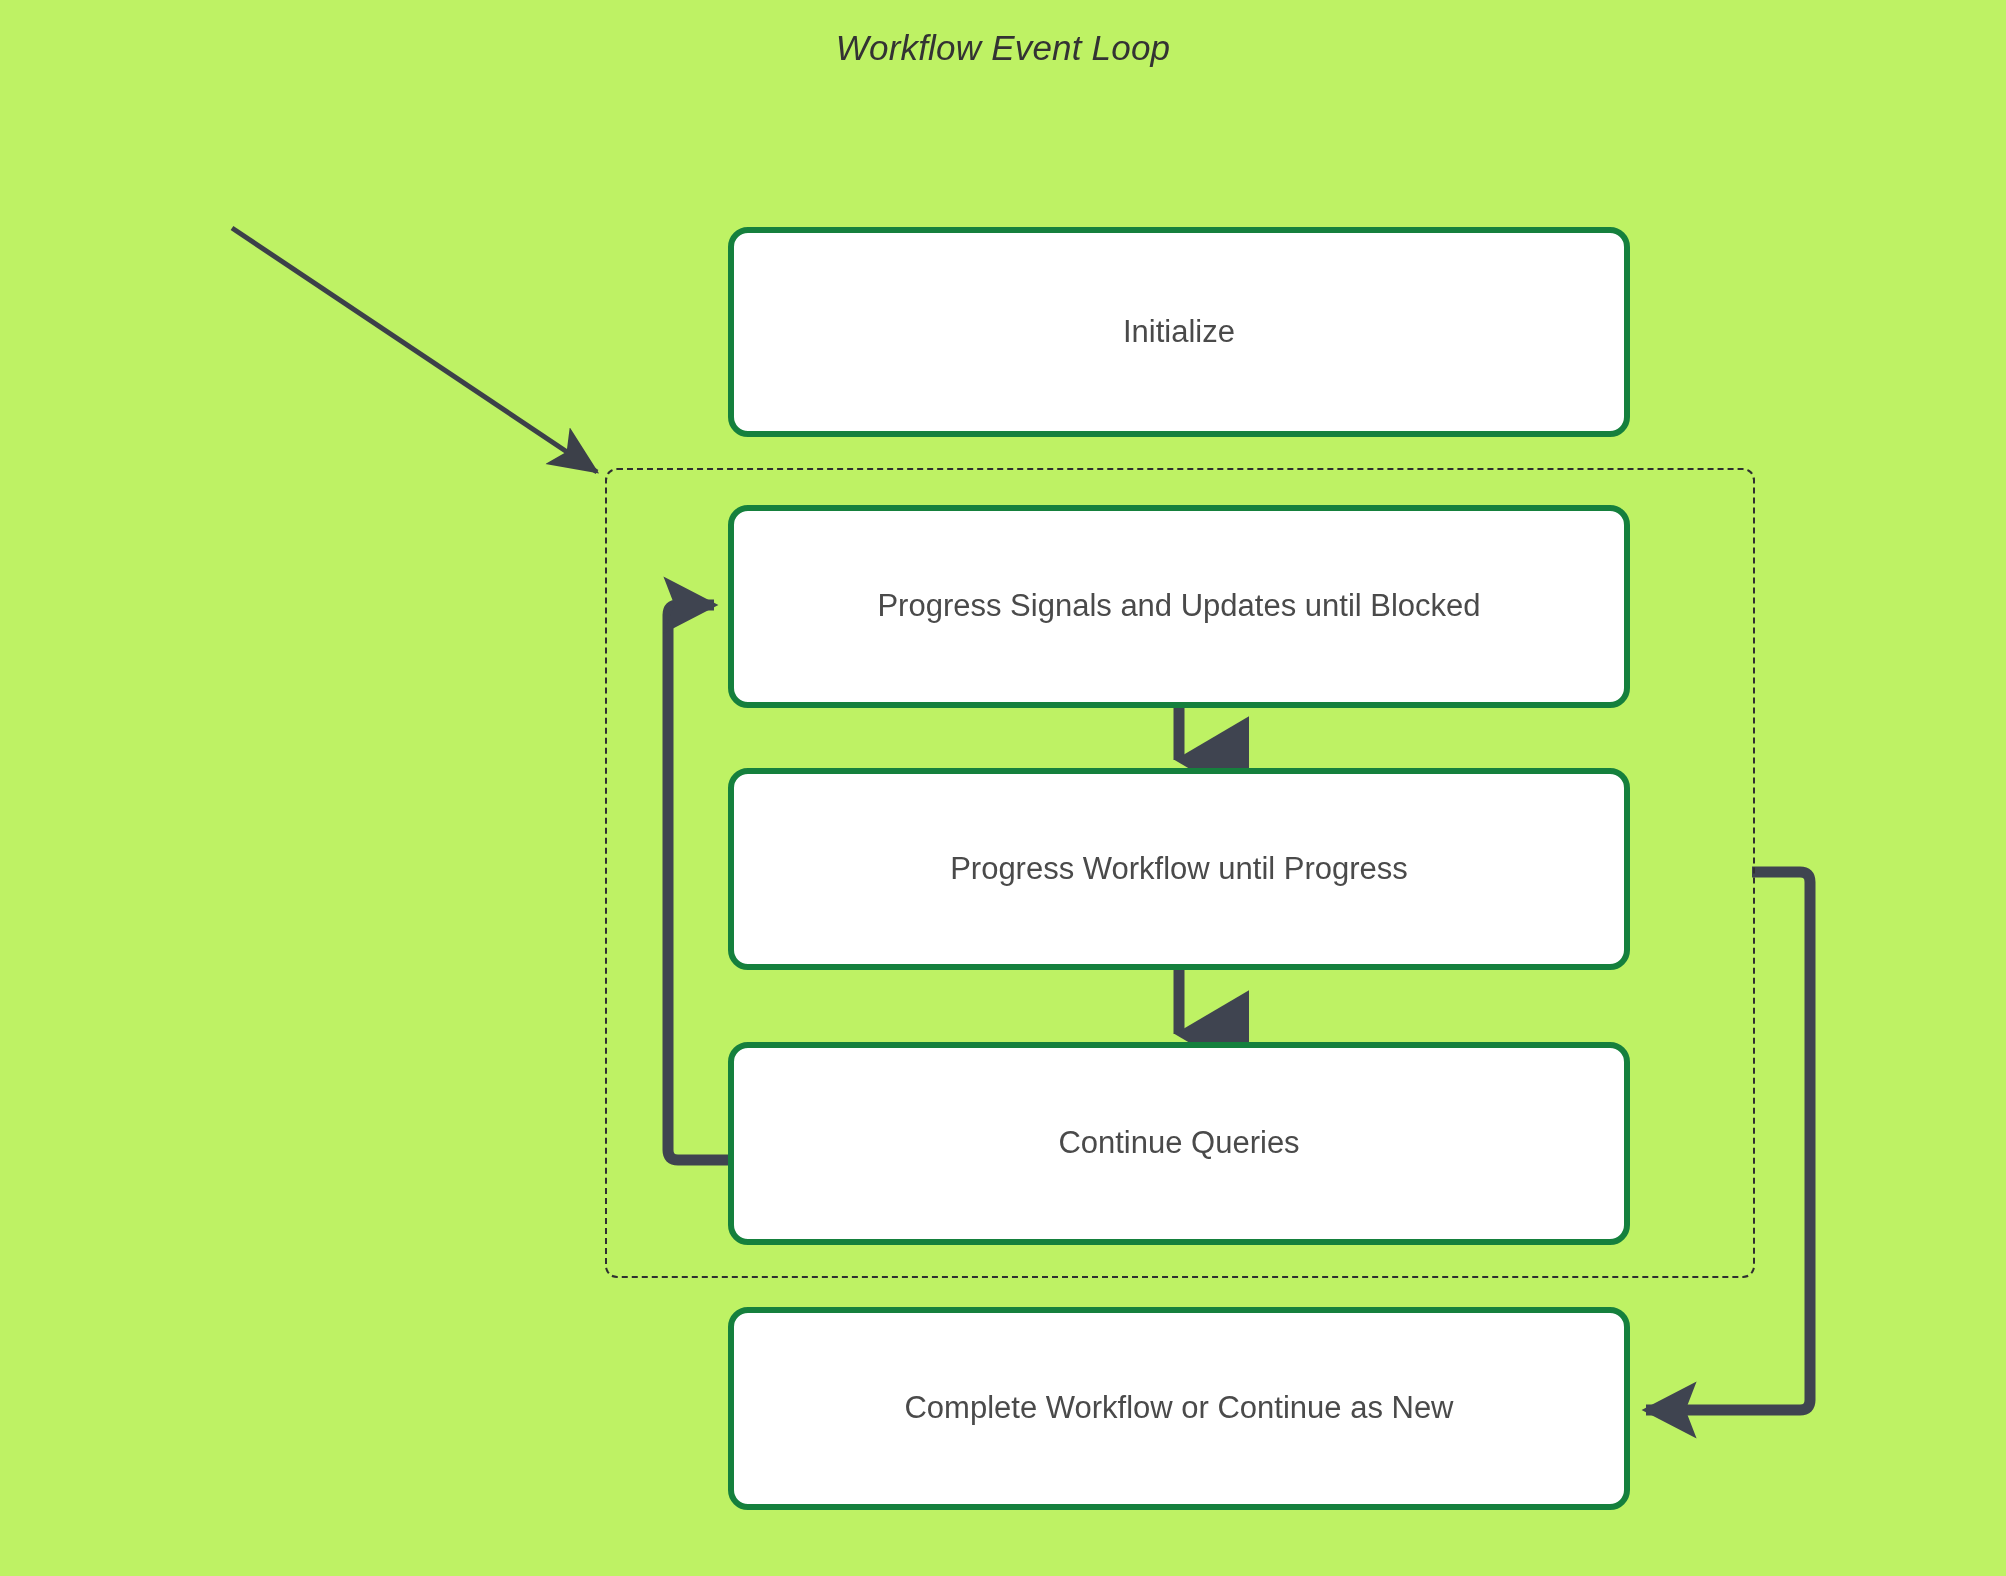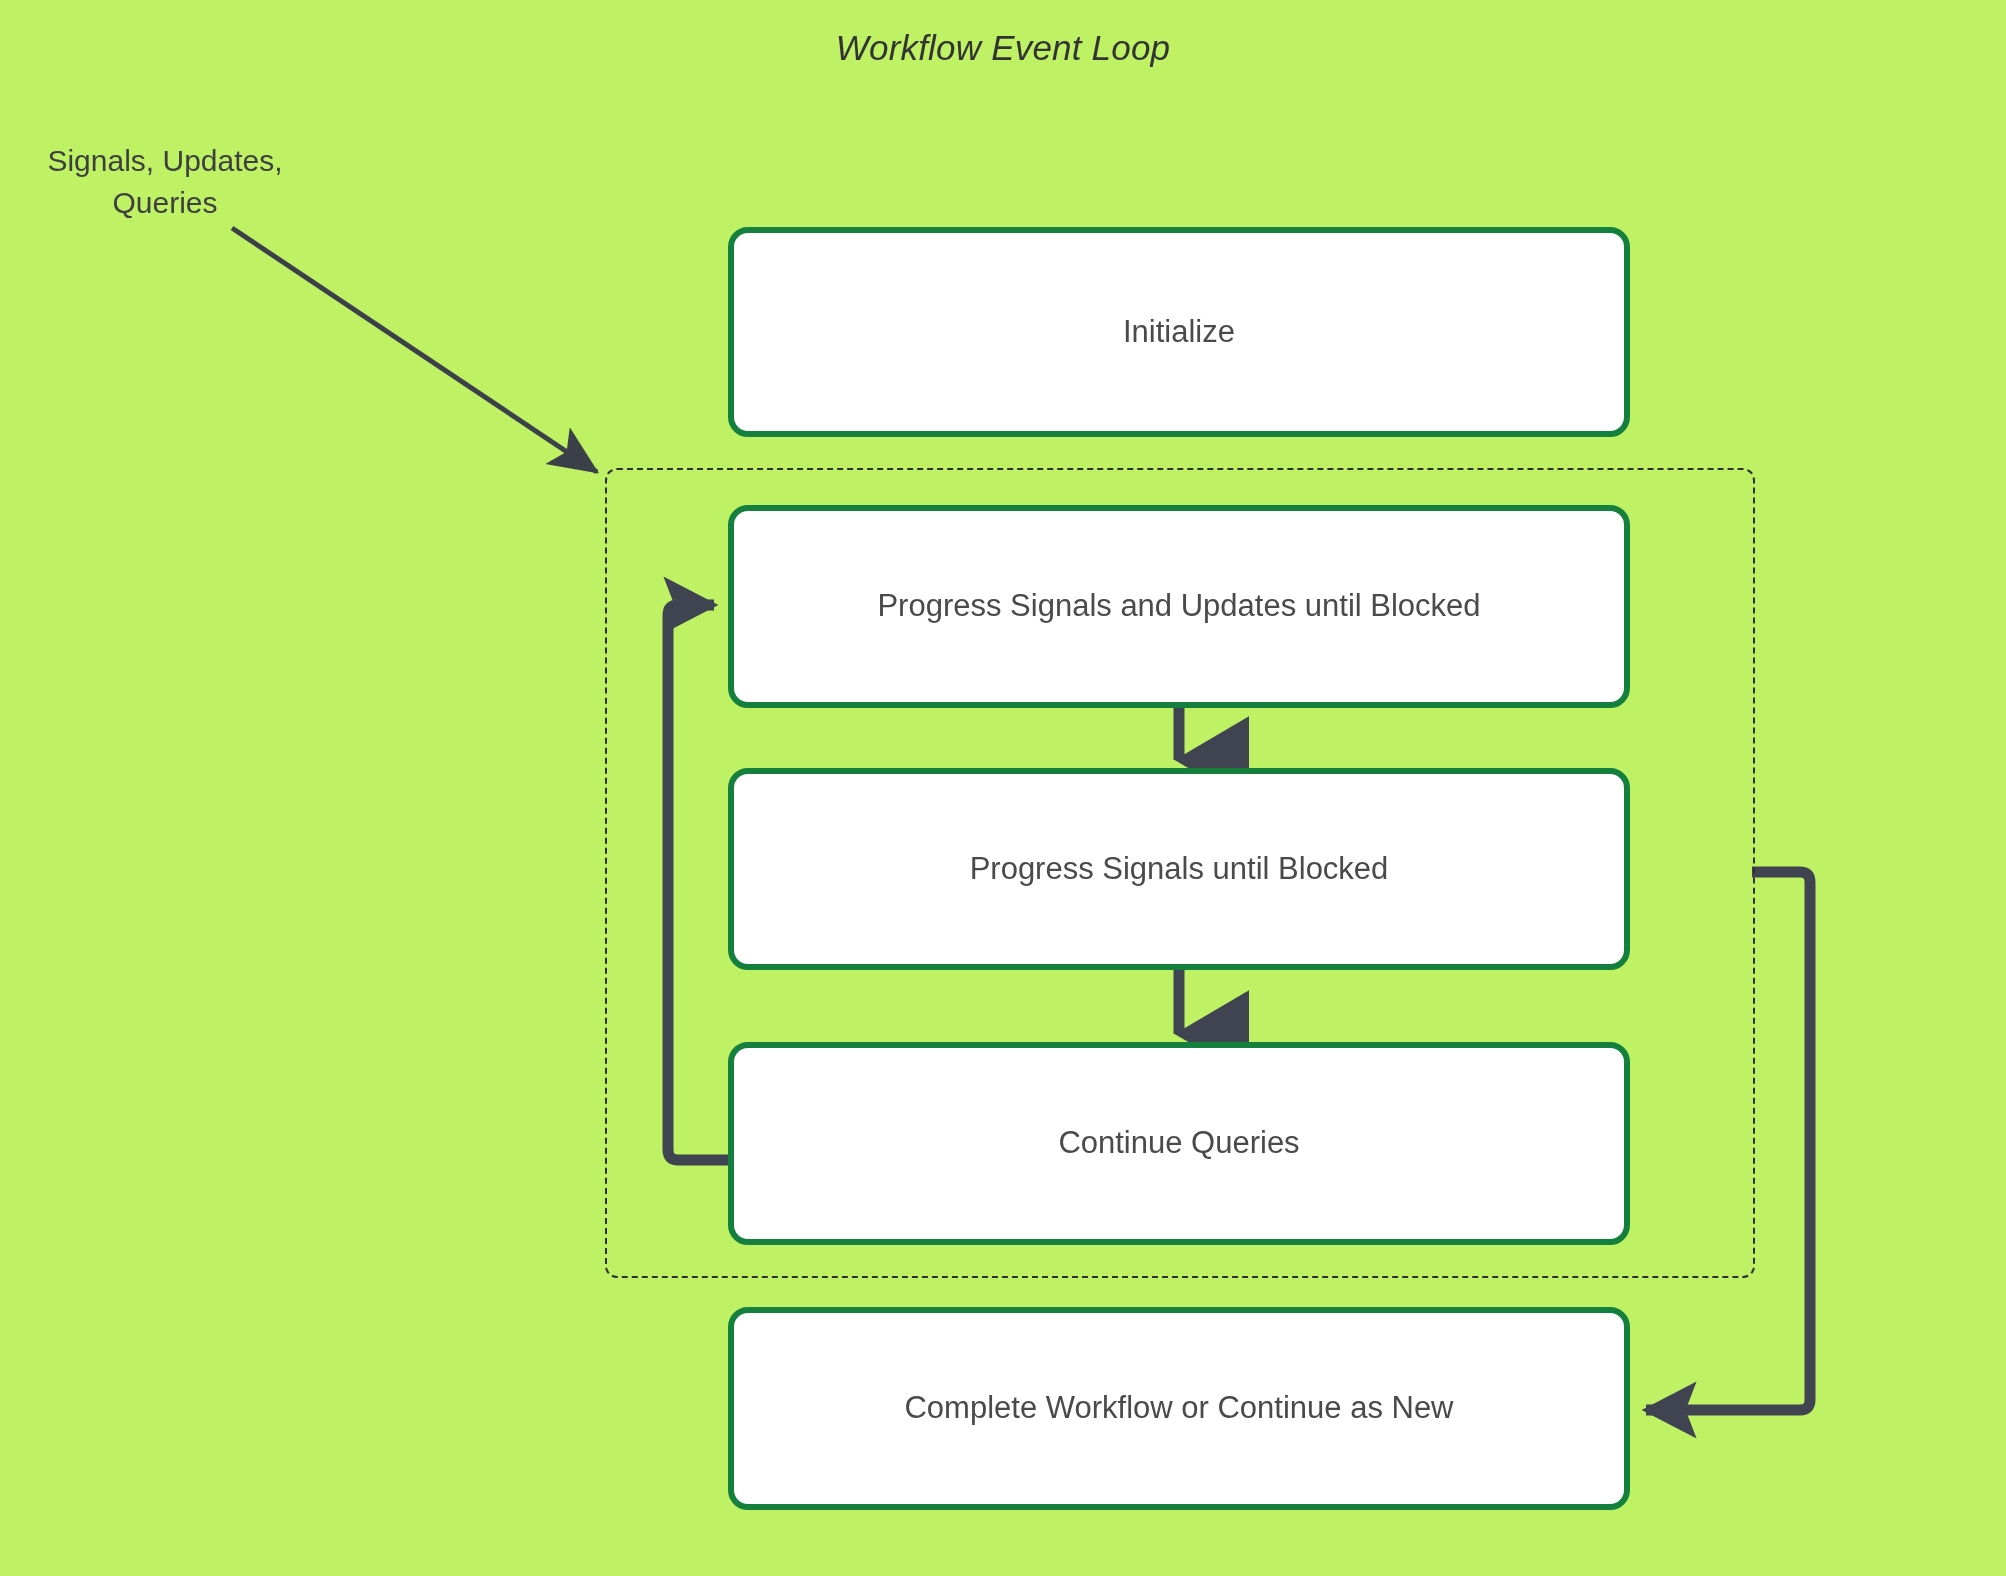--- a/index.html
+++ b/index.html
@@ -74,24 +74,20 @@
     z-index: 1;
   }
 </style>
 </head>
 <body>
 
 <div id="canvas">
 
   <div class="diagram-title">Workflow Event Loop</div>
 
-  <div class="ext-label">
-    <div>Signals, Updates,</div>
-    <div>Queries</div>
-  </div>
 
   <svg id="edges" viewBox="0 0 2006 1576">
     <defs>
       <marker id="thin-arrow" markerWidth="12" markerHeight="12" refX="9.5" refY="5" orient="auto" markerUnits="strokeWidth">
         <path d="M0,0.6 L10,5 L0,9.4 L2.2,5 Z" fill="#3c4049"></path>
       </marker>
       <marker id="vert-arrow" markerWidth="8" markerHeight="7" refX="4" refY="6.4" orient="auto" markerUnits="strokeWidth">
         <path d="M0,0 L8,0 L4,6.8 Z" fill="#3f4450"></path>
       </marker>
       <marker id="thick-arrow" markerWidth="5.2" markerHeight="5.2" refX="4.6" refY="2.6" orient="auto" markerUnits="strokeWidth">
@@ -114,21 +110,21 @@
 
   <div class="node" style="left:728px; top:227px; width:902px; height:210px;">
     <span class="node-label">Initialize</span>
   </div>
 
   <div class="node" style="left:728px; top:505px; width:902px; height:203px;">
     <span class="node-label">Progress Signals and Updates until Blocked</span>
   </div>
 
   <div class="node" style="left:728px; top:768px; width:902px; height:202px;">
-    <span class="node-label">Progress Signals until Blocked</span>
+    <span class="node-label">Progress Workflow until Progress</span>
   </div>
 
   <div class="node" style="left:728px; top:1042px; width:902px; height:203px;">
     <span class="node-label">Continue Queries</span>
   </div>
 
   <div class="node" style="left:728px; top:1307px; width:902px; height:203px;">
     <span class="node-label">Complete Workflow or Continue as New</span>
   </div>
 

